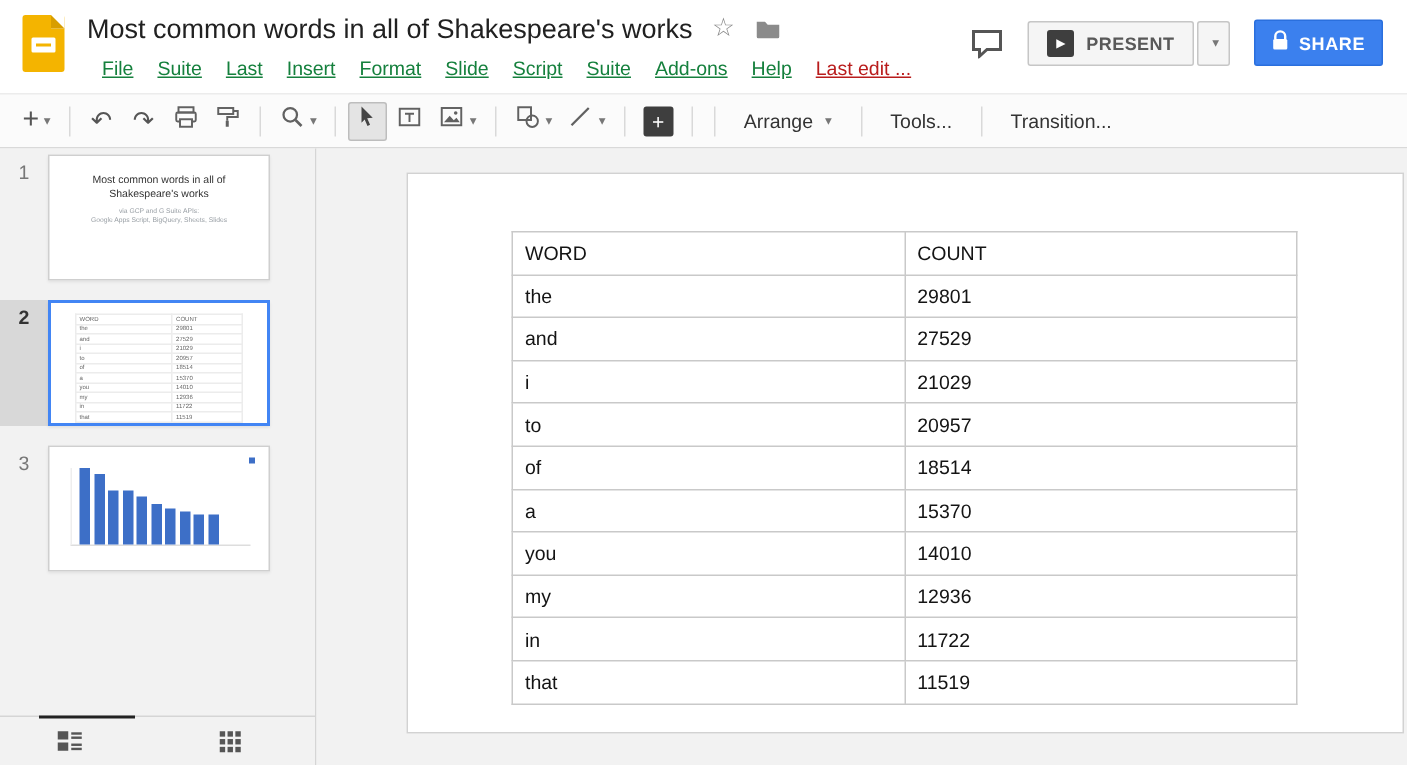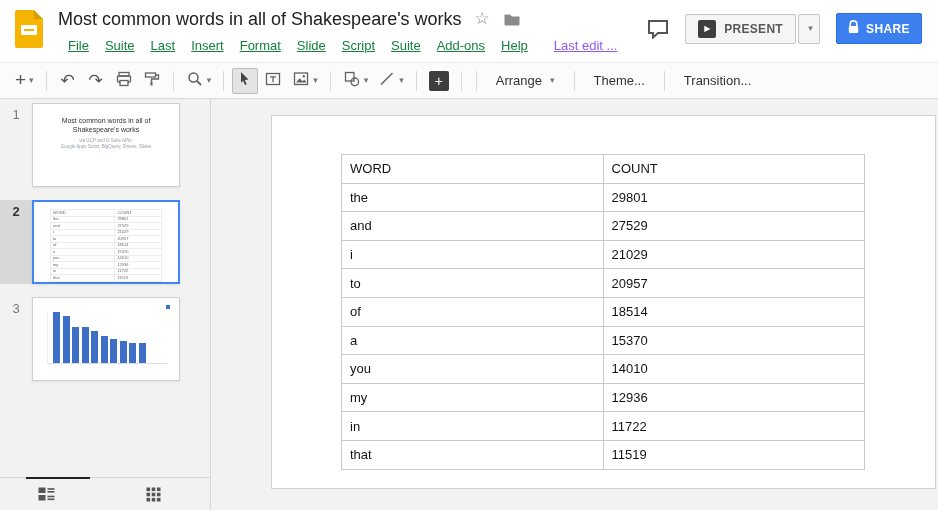--- a/index.html
+++ b/index.html
@@ -17,21 +17,21 @@
                border-top:9px solid #fff; border-left:9px solid #d89e00; }
   .logo-sheet { position:absolute; left:6px; top:15px; width:16px; height:10px;
                 background:#fff; border-radius:1px; }
   .logo-sheet:after { content:""; position:absolute; left:3px; right:3px; top:4px;
                       height:2px; background:#F4B400; }
   .title-row { position:absolute; left:58px; top:9px; display:flex; align-items:center; gap:13px; }
   .doc-title { font-size:18px; color:#212121; white-space:nowrap; }
   .star-glyph { font-size:17px; color:#8a8a8a; line-height:1; margin-top:-2px; }
   .menubar { position:absolute; left:60px; top:35px; display:flex; align-items:center; }
   .menu-item { font-size:13px; color:#15803d; padding:3px 8px; white-space:nowrap;text-decoration:underline; }
-  .last-edit { font-size:13px; color:#8b5cf6; margin-left:18px; text-decoration:underline; white-space:nowrap; }
+  .last-edit { font-size:13px; color:#b91c1c; margin-left:8px; text-decoration:underline; white-space:nowrap; }
 
   .header-right { position:absolute; right:16px; top:13px; display:flex; align-items:center; gap:16px; }
   .icon-btn { display:flex; align-items:center; justify-content:center; }
   .present-group { display:flex; align-items:center; }
   .present-main { display:flex; align-items:center; gap:8px; height:30px; padding:0 12px;
                   background:#f5f5f5; border:1px solid #c6c6c6; border-radius:2px; }
   .play-box { width:18px; height:18px; background:#3e3e3e; border-radius:2px; color:#fff;
               font-size:8px; display:flex; align-items:center; justify-content:center; }
   .present-label { font-size:12px; color:#595959; font-weight:bold; letter-spacing:.3px;text-align:center; }
   .present-caret { margin-left:2px; width:22px; height:30px; background:#f5f5f5;
@@ -260,21 +260,21 @@
         </div>
     </div>
     <div class="tb-sep"></div>
 
     <div class="tb-sep"></div>
     <div class="tb-text-btn">
       <span>Arrange</span>
       <span class="tb-caret">▾</span>
     </div>
     <div class="tb-sep"></div>
-    <div class="tb-text-btn">Theme...</div>
+    <div class="tb-text-btn">Tools...</div>
     <div class="tb-sep"></div>
     <div class="tb-text-btn">Transition...</div>
   </div>
 
   <div class="content">
 
     <aside class="filmstrip">
       <div class="slides-list">
 
         <div class="slide-row">

